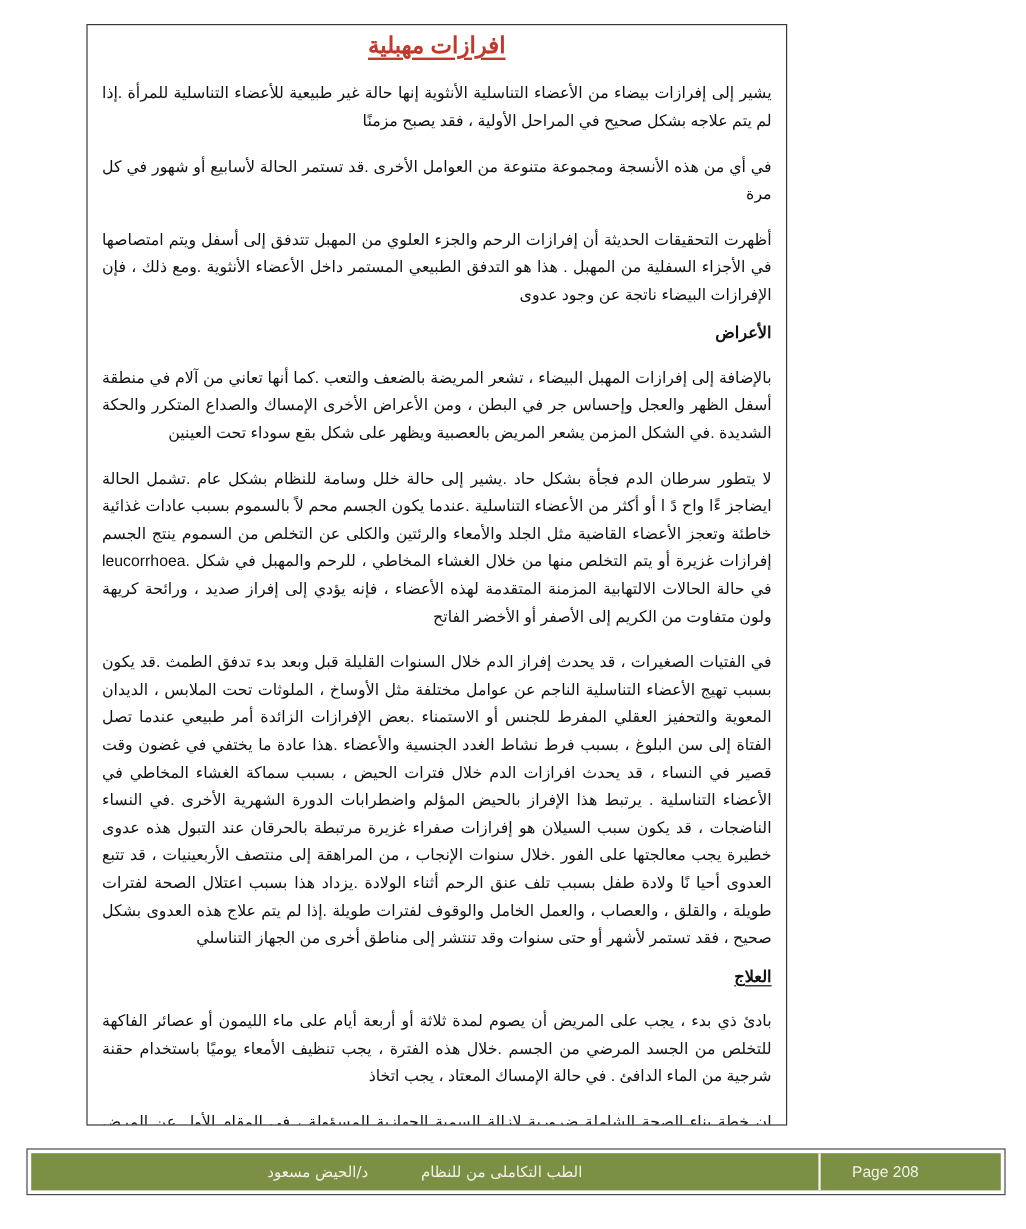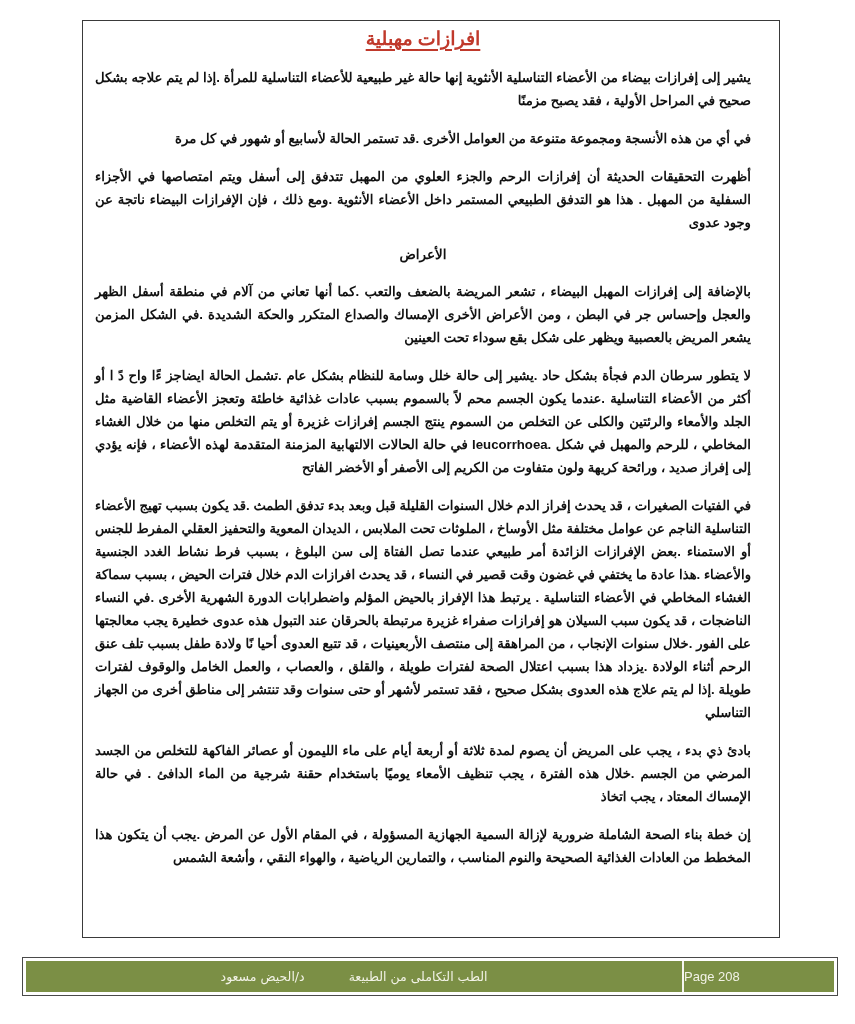--- a/index.html
+++ b/index.html
@@ -10,28 +10,28 @@
     body {
       width: 855px;
       height: 1024px;
       position: relative;
       overflow: hidden;
       font-family: "DejaVu Sans", "Liberation Sans", sans-serif;
       color: #111111;
     }
     .page-frame {
       position: absolute;
-      left: 82px;
+      left: 72px;
       top: 20px;
-      width: 698px;
+      width: 584px;
       height: 918px;
       border: 1.5px solid #3a3a3a;
       box-sizing: border-box;
       direction: rtl;
-      padding: 6px 28px 0 12px;
+      padding: 6px 12px 0 12px;
       overflow: hidden;
     }
     .doc-title {
       text-align: center;
       font-family: "Liberation Sans", sans-serif;
       font-size: 19px;
       font-weight: bold;
       color: #c0392b;
       text-decoration: underline;
       text-decoration-thickness: 2px;
@@ -39,29 +39,27 @@
       margin: 0 0 14px 0;
       line-height: 24px;
     }
     .para {
       font-family: "Liberation Sans", sans-serif;
       font-size: 13.2px;
       line-height: 23px;
       text-align: justify;
       margin: 15px 0 11px 0;
       word-spacing: 0px;
-      font-weight: bold;
     }
     .section-heading {
       font-family: "Liberation Sans", sans-serif;
       font-size: 13.5px;
       font-weight: bold;
       margin: 4px 0 12px 0;
       line-height: 20px;
-      text-align: center;
     }
     .section-heading.underlined {
       text-decoration: underline;
       text-underline-offset: 3px;
     }
     .footer {
       position: absolute;
       left: 22px;
       top: 957px;
       width: 816px;
@@ -91,21 +89,21 @@
       margin: 0 22px;
     }
     .footer-page-cell {
       width: 150px;
       background: #7b8f45;
       color: #f2f2e6;
       font-family: "Liberation Sans", sans-serif;
       font-size: 13px;
       display: flex;
       align-items: center;
-      padding-left: 0;
+      padding-left: 26px;
       box-sizing: border-box;
     }
   </style>
 </head>
 <body>
 
 <div class="page-frame">
   <h1 class="doc-title">افرازات مهبلية</h1>
 
   <p class="para">يشير إلى إفرازات بيضاء من الأعضاء التناسلية الأنثوية إنها حالة غير طبيعية للأعضاء التناسلية للمرأة .إذا لم يتم علاجه بشكل صحيح في المراحل الأولية ، فقد يصبح مزمنًا</p>
@@ -116,24 +114,25 @@
     <h2 class="section-heading">الأعراض</h2>
     <p class="para">بالإضافة إلى إفرازات المهبل البيضاء ، تشعر المريضة بالضعف والتعب .كما أنها تعاني من آلام في منطقة أسفل الظهر والعجل وإحساس جر في البطن ، ومن الأعراض الأخرى الإمساك والصداع المتكرر والحكة الشديدة .في الشكل المزمن يشعر المريض بالعصبية ويظهر على شكل بقع سوداء تحت العينين</p>
   </div>
 
   <div>
     <p class="para">لا يتطور سرطان الدم فجأة بشكل حاد .يشير إلى حالة خلل وسامة للنظام بشكل عام .تشمل الحالة ايضاجز ءًا واح دً ا أو أكثر من الأعضاء التناسلية .عندما يكون الجسم محم لاً بالسموم بسبب عادات غذائية خاطئة وتعجز الأعضاء القاضية مثل الجلد والأمعاء والرئتين والكلى عن التخلص من السموم ينتج الجسم إفرازات غزيرة أو يتم التخلص منها من خلال الغشاء المخاطي ، للرحم والمهبل في شكل .leucorrhoea في حالة الحالات الالتهابية المزمنة المتقدمة لهذه الأعضاء ، فإنه يؤدي إلى إفراز صديد ، ورائحة كريهة ولون متفاوت من الكريم إلى الأصفر أو الأخضر الفاتح</p>
     <p class="para">في الفتيات الصغيرات ، قد يحدث إفراز الدم خلال السنوات القليلة قبل وبعد بدء تدفق الطمث .قد يكون بسبب تهيج الأعضاء التناسلية الناجم عن عوامل مختلفة مثل الأوساخ ، الملوثات تحت الملابس ، الديدان المعوية والتحفيز العقلي المفرط للجنس أو الاستمناء .بعض الإفرازات الزائدة أمر طبيعي عندما تصل الفتاة إلى سن البلوغ ، بسبب فرط نشاط الغدد الجنسية والأعضاء .هذا عادة ما يختفي في غضون وقت قصير في النساء ، قد يحدث افرازات الدم خلال فترات الحيض ، بسبب سماكة الغشاء المخاطي في الأعضاء التناسلية . يرتبط هذا الإفراز بالحيض المؤلم واضطرابات الدورة الشهرية الأخرى .في النساء الناضجات ، قد يكون سبب السيلان هو إفرازات صفراء غزيرة مرتبطة بالحرقان عند التبول هذه عدوى خطيرة يجب معالجتها على الفور .خلال سنوات الإنجاب ، من المراهقة إلى منتصف الأربعينيات ، قد تتبع العدوى أحيا نًا ولادة طفل بسبب تلف عنق الرحم أثناء الولادة .يزداد هذا بسبب اعتلال الصحة لفترات طويلة ، والقلق ، والعصاب ، والعمل الخامل والوقوف لفترات طويلة .إذا لم يتم علاج هذه العدوى بشكل صحيح ، فقد تستمر لأشهر أو حتى سنوات وقد تنتشر إلى مناطق أخرى من الجهاز التناسلي</p>
   </div>
 
   <div>
+    <h2 class="section-heading underlined">العلاج</h2>
     <p class="para">بادئ ذي بدء ، يجب على المريض أن يصوم لمدة ثلاثة أو أربعة أيام على ماء الليمون أو عصائر الفاكهة للتخلص من الجسد المرضي من الجسم .خلال هذه الفترة ، يجب تنظيف الأمعاء يوميًا باستخدام حقنة شرجية من الماء الدافئ . في حالة الإمساك المعتاد ، يجب اتخاذ</p>
     <p class="para">إن خطة بناء الصحة الشاملة ضرورية لإزالة السمية الجهازية المسؤولة ، في المقام الأول عن المرض .يجب أن يتكون هذا المخطط من العادات الغذائية الصحيحة والنوم المناسب ، والتمارين الرياضية ، والهواء النقي ، وأشعة الشمس</p>
   </div>
 </div>
 
 <div class="footer">
   <div class="footer-title-cell">
-    <span>الطب التكاملى من الطبيعة</span>
+    <span>الطب التكاملى من للنظام</span>
     <span>د/الحيض مسعود</span>
   </div>
   <div class="footer-page-cell">Page 208</div>
 </div>
 
 </body></html>

